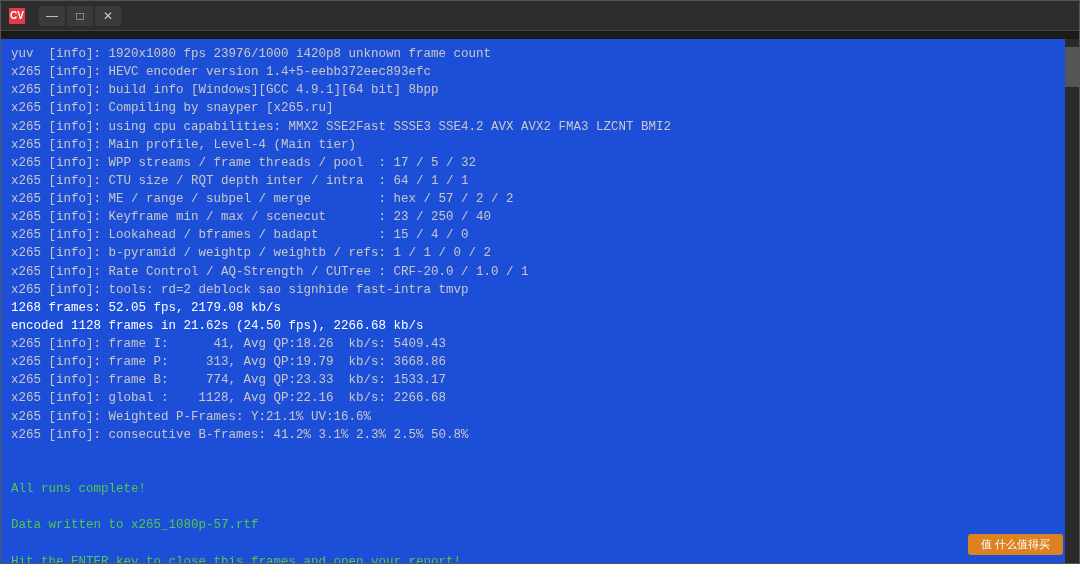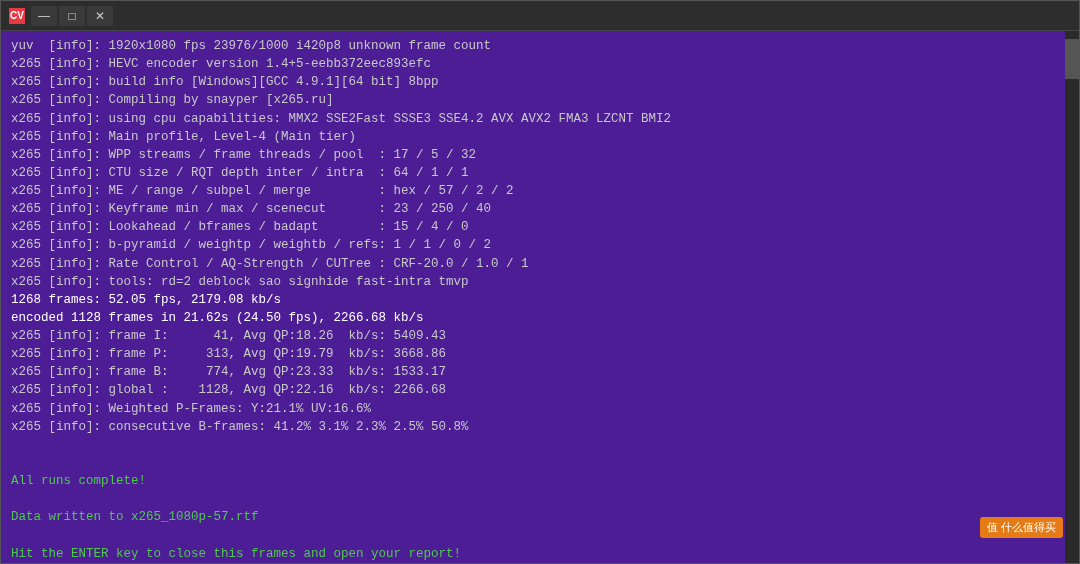--- a/index.html
+++ b/index.html
@@ -1,15 +1,15 @@
 <!DOCTYPE html>
 <html><head>
   <meta charset="utf-8">
   <style>
-    * { margin: 0; padding: 0; box-sizing: border-box; }
+    * { margin: 0; padding: 0; box-sizing: border-box; gap: 8px; }
     body {
       width: 1080px;
       height: 564px;
       background: #c0c0c0;
       font-family: Arial, sans-serif;
       overflow: hidden;
     }
     .window {
       width: 1080px;
       height: 564px;
@@ -56,21 +56,21 @@
       border: none;
       color: #ccc;
       font-size: 12px;
       cursor: pointer;
       display: flex;
       align-items: center;
       justify-content: center;
     }
     .terminal-body {
       flex: 1;
-      background: #4c1d95;
+      background: #1d4ed8;
       padding: 6px 10px;
       overflow: hidden;
       position: relative;
     }
     .terminal-text {
       font-family: 'Courier New', Courier, monospace;
       font-size: 12.5px;
       line-height: 1.45;
       color: #c8c8c8;
       white-space: pre;
@@ -85,26 +85,26 @@
     }
     .scrollbar-thumb {
       width: 14px;
       height: 40px;
       background: #555;
       position: absolute;
       top: 8px;
     }
     .watermark {
       position: absolute;
-      bottom: 25px;
+      bottom: 8px;
       right: 16px;
       background: rgba(255,140,0,0.85);
       color: white;
       font-size: 11px;
-      padding: 3px 7px;
+      padding: 3px 13px;
       border-radius: 3px;
       font-family: Arial, sans-serif;
     }
   </style>
 </head>
 <body>
 
 <div class="window">
   <div class="title-bar">
     <div class="title-bar-icon">

